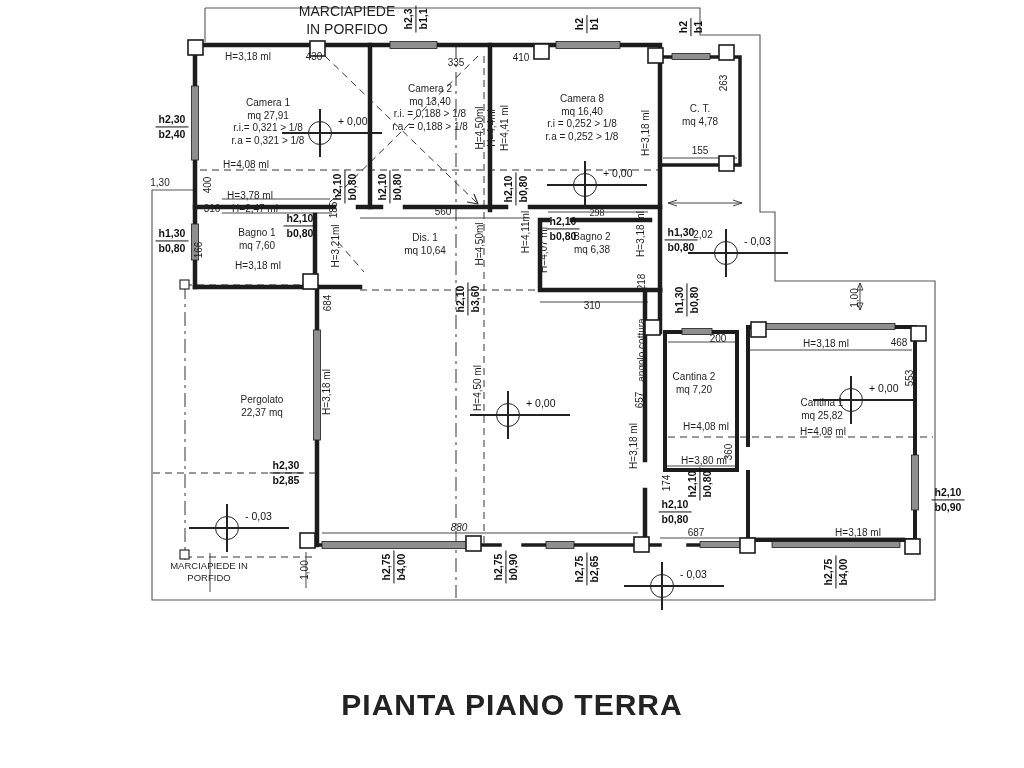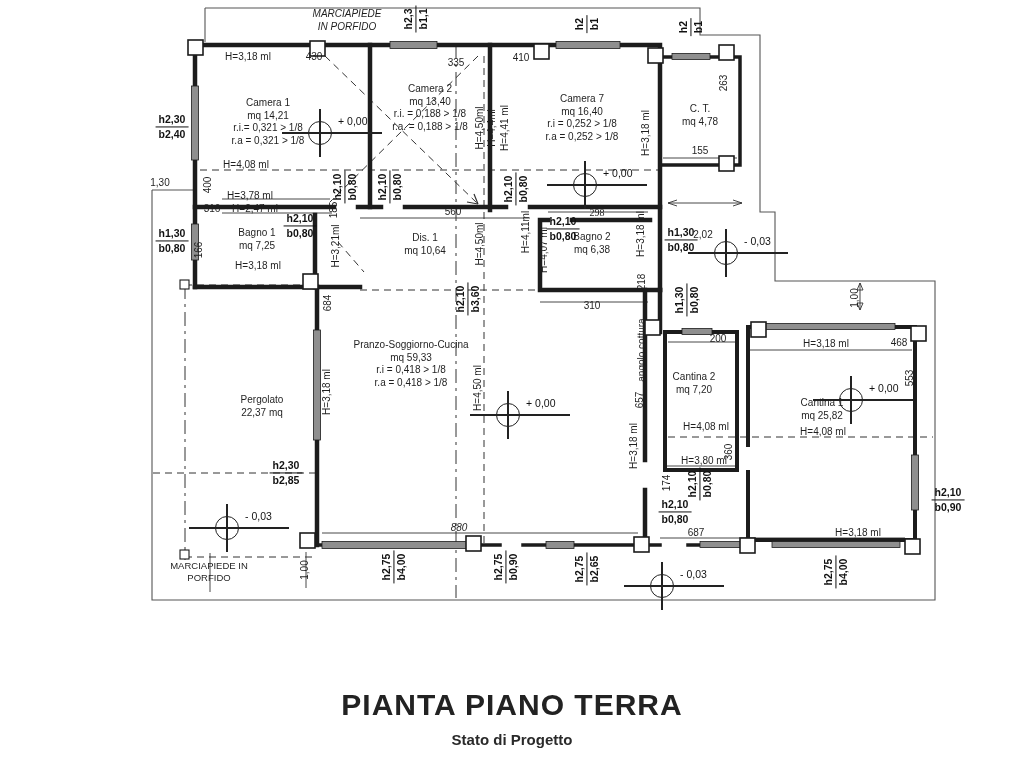--- a/index.html
+++ b/index.html
@@ -124,21 +124,21 @@
         <rect x="466" y="536" width="15" height="15"></rect>
         <rect x="634" y="537" width="15" height="15"></rect>
         <rect x="740" y="538" width="15" height="15"></rect>
         <rect x="905" y="539" width="15" height="15"></rect>
         <rect x="303" y="274" width="15" height="15"></rect>
         <rect x="180" y="280" width="9" height="9" stroke-width="1.1"></rect>
         <rect x="180" y="550" width="9" height="9" stroke-width="1.1"></rect>
       </g>
     </svg>
     <div id="plan-labels">
-        <div class="lbl" style="font-size: 10px; left: 347px; top: 20px; font-style: italic;">
+        <div class="lbl" style="font-size: 14px; left: 347px; top: 20px;">
           <div class="ln">MARCIAPIEDE</div>
           <div class="ln">IN PORFIDO</div>
         </div>
         <div class="lbl" style="left: 248px; top: 57px;">
           <div class="ln">H=3,18 ml</div>
         </div>
         <div class="lbl" style="left: 314px; top: 57px;">
           <div class="ln">430</div>
         </div>
         <div class="lbl" style="left: 456px; top: 63px;">
@@ -148,32 +148,32 @@
           <div class="ln">410</div>
         </div>
         <div class="lbl rot" style="left: 724px; top: 83px;">
           <div class="ln">263</div>
         </div>
         <div class="lbl" style="left: 700px; top: 151px;">
           <div class="ln">155</div>
         </div>
         <div class="lbl" style="left: 268px; top: 122px;">
           <div class="ln">Camera 1</div>
-          <div class="ln">mq 14,21</div>
+          <div class="ln">mq 27,91</div>
           <div class="ln">r.i.= 0,321 &gt; 1/8</div>
           <div class="ln">r.a = 0,321 &gt; 1/8</div>
         </div>
         <div class="lbl" style="left: 430px; top: 108px;">
           <div class="ln">Camera 2</div>
           <div class="ln">mq 13,40</div>
           <div class="ln">r.i. = 0,188 &gt; 1/8</div>
           <div class="ln">r.a. = 0,188 &gt; 1/8</div>
         </div>
         <div class="lbl" style="left: 582px; top: 118px;">
-          <div class="ln">Camera 7</div>
+          <div class="ln">Camera 8</div>
           <div class="ln">mq 16,40</div>
           <div class="ln">r.i = 0,252 &gt; 1/8</div>
           <div class="ln">r.a = 0,252 &gt; 1/8</div>
         </div>
         <div class="lbl" style="left: 700px; top: 115px;">
           <div class="ln">C. T.</div>
           <div class="ln">mq 4,78</div>
         </div>
         <div class="lbl" style="left: 246px; top: 165px;">
           <div class="ln">H=4,08 ml</div>
@@ -191,21 +191,21 @@
           <div class="ln">H=2,47 ml</div>
         </div>
         <div class="lbl rot" style="left: 334px; top: 210px;">
           <div class="ln">185</div>
         </div>
         <div class="lbl" style="left: 160px; top: 183px;">
           <div class="ln">1,30</div>
         </div>
         <div class="lbl" style="left: 257px; top: 239px;">
           <div class="ln">Bagno 1</div>
-          <div class="ln">mq 7,25</div>
+          <div class="ln">mq 7,60</div>
         </div>
         <div class="lbl rot" style="left: 199px; top: 250px;">
           <div class="ln">166</div>
         </div>
         <div class="lbl" style="left: 258px; top: 266px;">
           <div class="ln">H=3,18 ml</div>
         </div>
         <div class="lbl rot" style="left: 336px; top: 246px;">
           <div class="ln">H=3,21ml</div>
         </div>
@@ -214,21 +214,21 @@
         </div>
         <div class="lbl rot" style="left: 492px; top: 128px;">
           <div class="ln">H=4,4ml</div>
         </div>
         <div class="lbl rot" style="left: 505px; top: 128px;">
           <div class="ln">H=4,41 ml</div>
         </div>
         <div class="lbl rot" style="left: 646px; top: 133px;">
           <div class="ln">H=3,18 ml</div>
         </div>
-        <div class="lbl" style="left: 443px; top: 212px; margin-left: 10px;">
+        <div class="lbl" style="left: 443px; top: 212px;">
           <div class="ln">560</div>
         </div>
         <div class="lbl" style="left: 425px; top: 244px;">
           <div class="ln">Dis. 1</div>
           <div class="ln">mq 10,64</div>
         </div>
         <div class="lbl rot" style="left: 480px; top: 244px;">
           <div class="ln">H=4,50ml</div>
         </div>
         <div class="lbl rot" style="left: 526px; top: 232px;">
@@ -258,26 +258,20 @@
         </div>
         <div class="lbl rot" style="left: 855px; top: 298px;">
           <div class="ln">1,00</div>
         </div>
         <div class="lbl rot" style="left: 328px; top: 303px;">
           <div class="ln">684</div>
         </div>
         <div class="lbl rot" style="left: 327px; top: 392px;">
           <div class="ln">H=3,18 ml</div>
         </div>
-        <div class="lbl" style="left: 411px; top: 364px;">
-          <div class="ln">Pranzo-Soggiorno-Cucina</div>
-          <div class="ln">mq 59,33</div>
-          <div class="ln">r.i = 0,418 &gt; 1/8</div>
-          <div class="ln">r.a = 0,418 &gt; 1/8</div>
-        </div>
         <div class="lbl rot" style="left: 478px; top: 388px;">
           <div class="ln">H=4,50 ml</div>
         </div>
         <div class="lbl" style="left: 262px; top: 406px;">
           <div class="ln">Pergolato</div>
           <div class="ln">22,37 mq</div>
         </div>
         <div class="lbl rot" style="left: 642px; top: 350px;">
           <div class="ln">angolo cottura</div>
         </div>
@@ -462,15 +456,14 @@
           <div class="m-circle"></div>
           <div class="m-v"></div>
           <div class="m-h"></div>
           <div class="m-t">- 0,03</div>
         </div>
       </div>
   </div>
 
   <div id="title-block">
     <div id="plan-title">PIANTA PIANO TERRA</div>
-    <div id="plan-subtitle">Stato di Progetto</div>
   </div>
 </div>
 
 </body></html>

